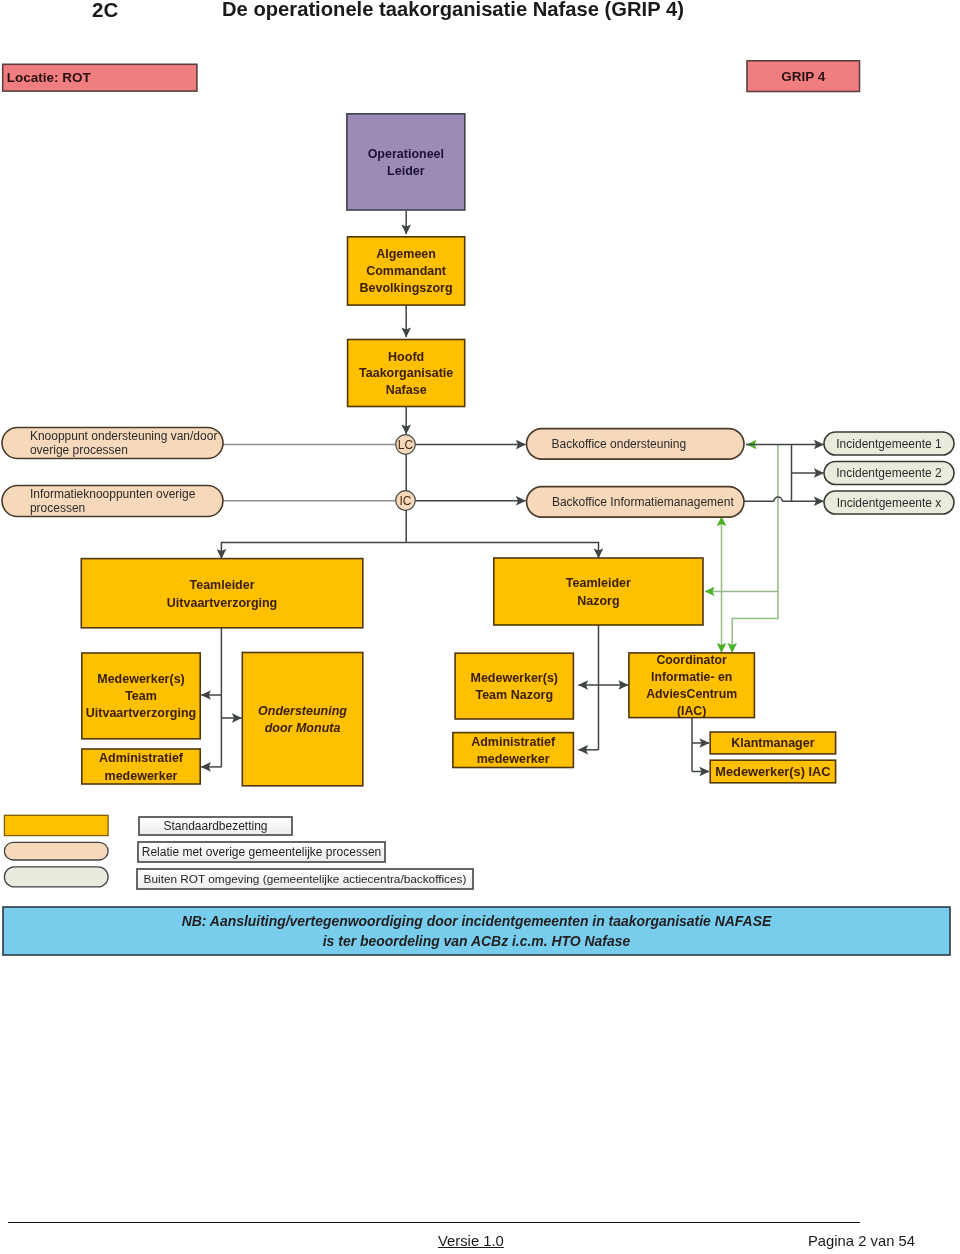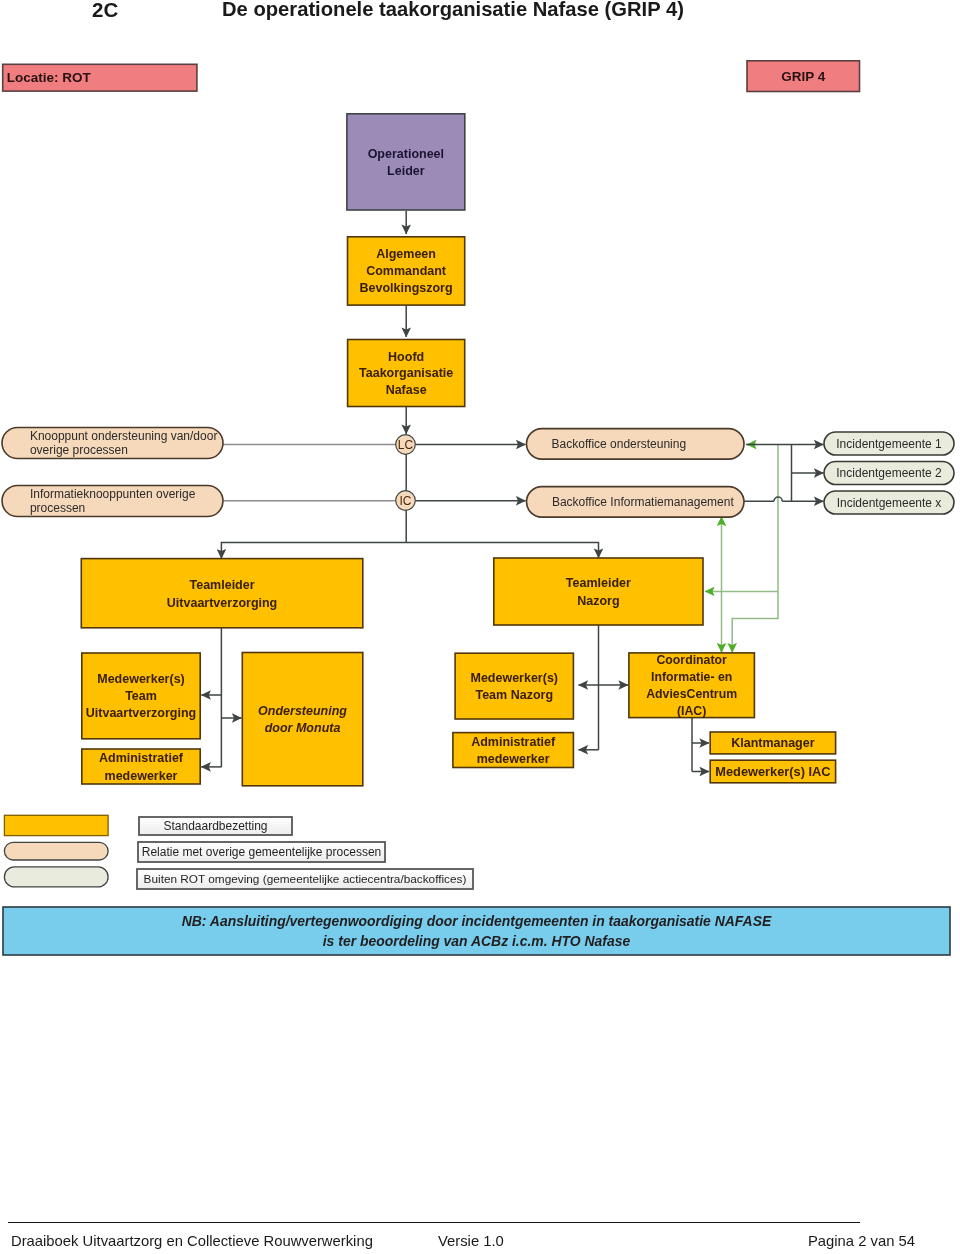--- a/index.html
+++ b/index.html
@@ -5,21 +5,21 @@
   html,body{margin:0;padding:0;}
   body{width:960px;height:1254px;background:#ffffff;font-family:"Liberation Sans",sans-serif;position:relative;overflow:hidden;}
   .page{position:absolute;left:0;top:0;width:960px;height:1254px;}
   #hdr{position:absolute;left:0;top:0;width:764px;height:40px;text-decoration:underline;}
   .hdr-num{position:absolute;left:92px;top:-2px;font-size:20.5px;font-weight:bold;color:#1a1a1a;}
   .hdr-title{position:absolute;left:222px;top:-2px;font-size:20.2px;font-weight:bold;color:#1a1a1a;}
   #diagram{position:absolute;left:0;top:0;width:960px;height:888px;}
   .footer-rule{position:absolute;left:8px;top:1222px;width:852px;height:1.4px;background:#111;}
   .footer{position:absolute;top:1233px;font-size:14.8px;font-weight:normal;color:#1a1a1a;}
   .f-left{left:11px;}
-  .f-mid{left:438px;}
+  .f-mid{left:438px;text-decoration:underline;}
   .f-right{left:808px;}
 </style>
 </head>
 <body>
 
 <div class="page">
   <div id="hdr">
     <div class="hdr-num">2C</div>
     <div class="hdr-title">De operationele taakorganisatie Nafase (GRIP 4)</div>
   </div>
@@ -190,16 +190,15 @@
             <text x="305" y="882.6" text-anchor="middle" font-size="11.8" font-family="&quot;Liberation Sans&quot;,sans-serif" fill="#231f20">Buiten ROT omgeving (gemeentelijke actiecentra/backoffices)</text>
           </g>
           <g>
             <rect x="3" y="907" width="947" height="48" fill="#78CDEC" stroke="#2b3a42" stroke-width="1.6"></rect>
             <text x="476.5" y="925.6" text-anchor="middle" font-size="13.95" font-weight="bold" font-style="italic" font-family="&quot;Liberation Sans&quot;,sans-serif" fill="#231f20"><tspan x="476.5" y="925.6">NB: Aansluiting/vertegenwoordiging door incidentgemeenten in taakorganisatie NAFASE</tspan><tspan x="476.5" y="945.8000000000001">is ter beoordeling van ACBz i.c.m. HTO Nafase</tspan></text>
           </g>
         </g>
   </svg>
   </div>
   <div class="footer-rule"></div>
-  <div class="footer f-left">Draaiboek Uitvaartzorg en Collectieve Rouwverwerking</div>
   <div class="footer f-mid">Versie 1.0</div>
   <div class="footer f-right">Pagina 2 van 54</div>
 </div>
 
 </body></html>

